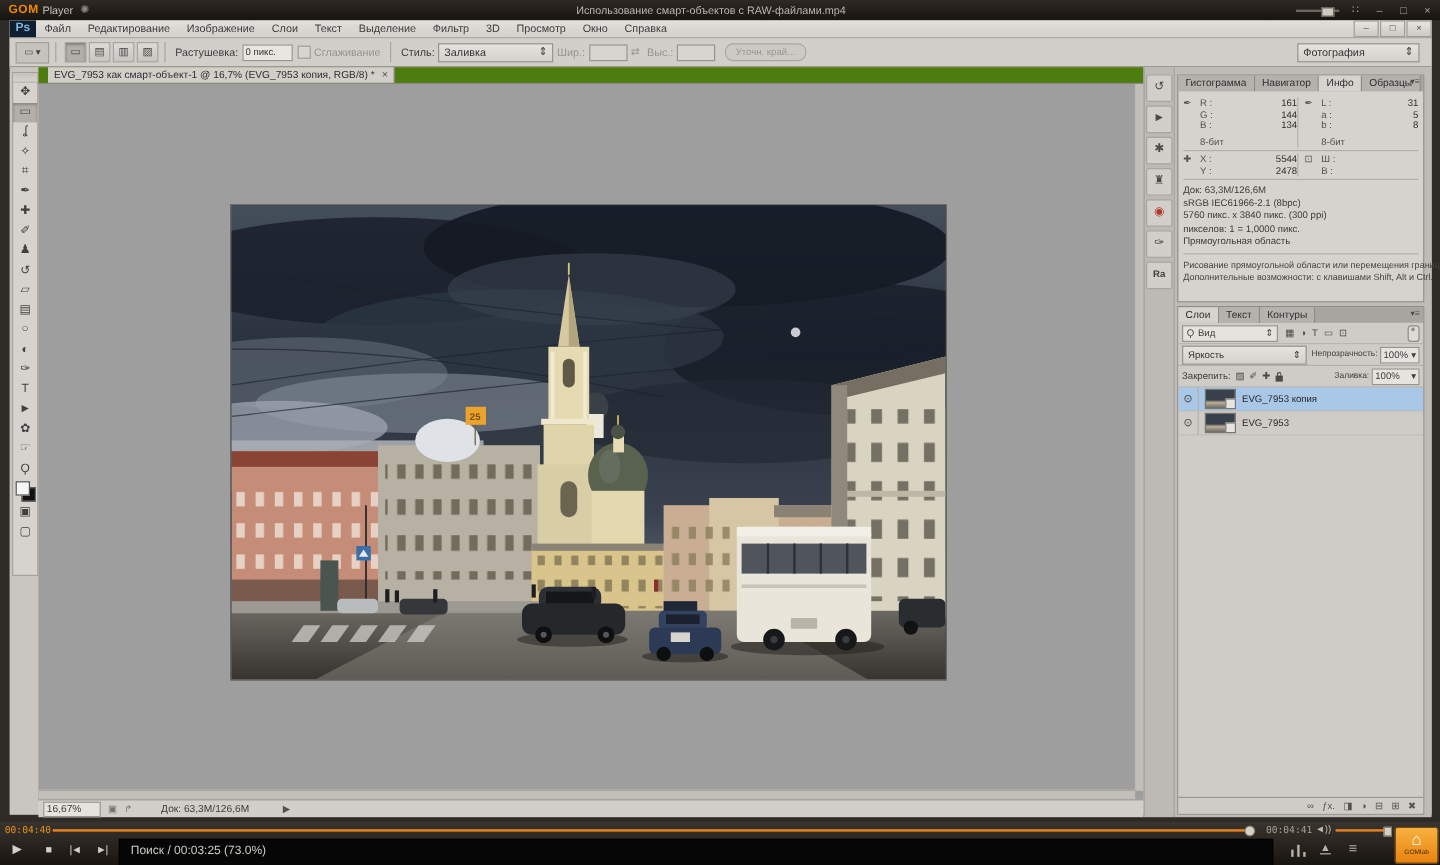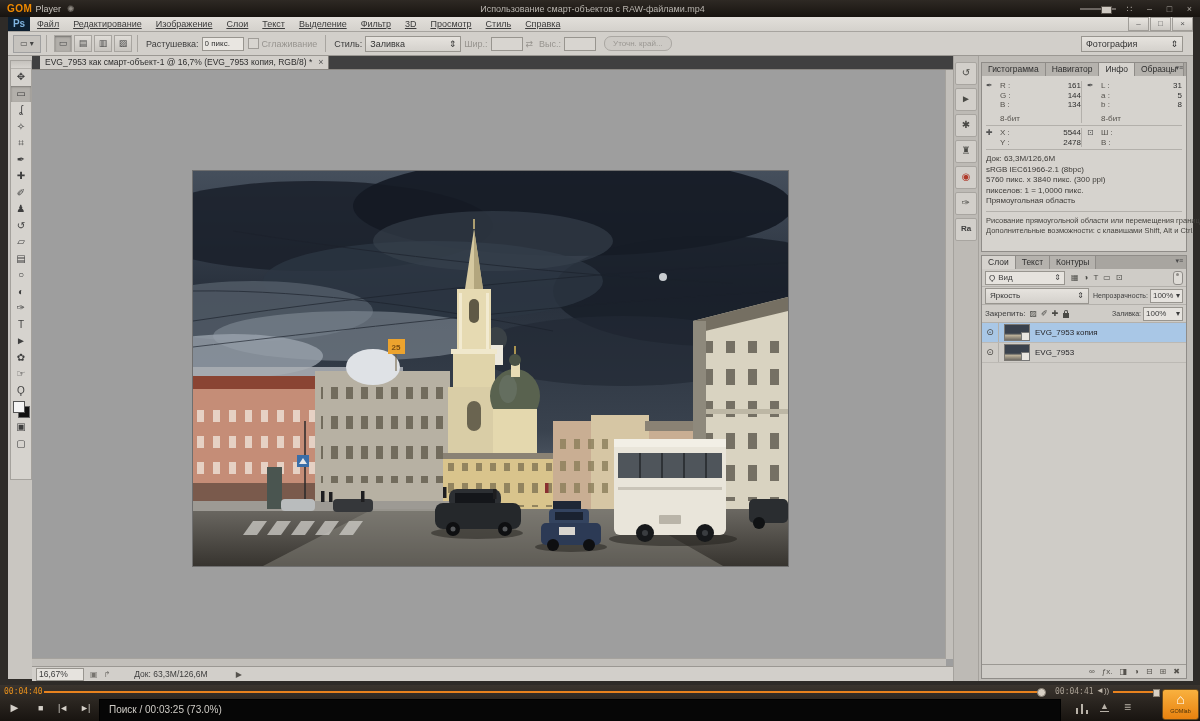--- a/index.html
+++ b/index.html
@@ -15,21 +15,21 @@
   .gtr{position:absolute;right:4px;top:0;height:17px;display:flex;align-items:center;gap:7px;}
   .mini-slider{display:inline-block;width:36px;height:2px;background:#6b6560;position:relative;}
   .mini-slider i{position:absolute;right:4px;top:-2px;width:9px;height:6px;background:#cfc9c1;border:1px solid #57514a;}
   .gbtn{color:#a9a49d;font-size:9px;width:13px;text-align:center;cursor:pointer;}
   
   .video{position:absolute;left:0;top:17px;width:1200px;height:668px;background:#2e2b28;}
   .ps{position:absolute;left:8px;top:0;width:1185px;height:662px;background:#c9c6c1;font-size:9px;color:#3a3a3a;}
   
   .ps-menubar{height:14px;background:linear-gradient(#e2dfda,#d4d1cc);display:flex;align-items:center;border-bottom:1px solid #a7a49f;}
   .ps-logo{width:22px;height:14px;background:#0d1f30;color:#7fb4e0;font-weight:bold;font-size:10px;line-height:14px;text-align:center;}
-  .ps-menu{padding:0 7px;line-height:14px;font-size:9px;color:#3b3b3b;cursor:pointer;text-decoration:underline;}
+  .ps-menu{padding:0 7px;line-height:14px;font-size:9px;color:#3b3b3b;cursor:pointer;}
   .ps-winbtns{margin-left:auto;display:flex;}
   .ps-winbtn{width:19px;height:12px;border:1px solid #a09d98;background:linear-gradient(#e8e5e0,#ccc9c4);
     font-size:8px;line-height:11px;text-align:center;color:#555;margin-left:1px;cursor:pointer;}
   
   .ps-options{height:23px;background:#d2cfca;border-bottom:1px solid #9b9893;display:flex;align-items:center;font-size:9px;}
   .opt-sep{width:1px;height:17px;background:#a8a5a0;margin:0 5px;}
   .tool-preset{width:26px;height:16px;margin-left:5px;border:1px solid #a0a0a0;background:#c6c3be;
     display:flex;align-items:center;justify-content:center;gap:2px;font-size:8px;color:#444;}
   .mode-btn{width:16px;height:15px;border:1px solid #a8a5a0;background:linear-gradient(#dedbd6,#c8c5c0);
     margin-left:2px;font-size:9px;line-height:14px;text-align:center;color:#4a4a4a;cursor:pointer;}
@@ -48,21 +48,21 @@
   .ps-main{display:flex;height:625px;}
   .ps-toolbar{width:20px;margin:4px 0 0 2px;background:#d6d3ce;border:1px solid #a5a29d;height:418px;}
   .tb-grip{height:7px;border-bottom:1px solid #b5b2ad;background:linear-gradient(#c5c2bd,#d6d3ce);}
   .tool{height:16.5px;text-align:center;font-size:10px;line-height:16px;color:#3f3f3f;cursor:pointer;}
   .tool.sel{background:#b2afaa;box-shadow:inset 0 1px 2px rgba(0,0,0,.3);}
   .swatches{height:20px;position:relative;}
   .sw-fg{position:absolute;left:2px;top:2px;width:10px;height:10px;background:#f5f5f5;border:1px solid #555;z-index:2;}
   .sw-bg{position:absolute;left:7px;top:7px;width:10px;height:10px;background:#111;border:1px solid #666;}
   
   .ps-center{flex:1;display:flex;flex-direction:column;min-width:0;}
-  .tab-row{height:13px;background:#404040;border-bottom:1px solid #8a8782;display:flex;}
+  .tab-row{height:13px;background:#4d7c0f;border-bottom:1px solid #8a8782;display:flex;}
   .doc-tab{margin-left:8px;background:#d2cfca;height:13px;line-height:13px;font-size:8.5px;color:#2e2e2e;
     padding:0 5px;display:flex;align-items:center;gap:6px;border-right:1px solid #7f7c78;cursor:pointer;}
   .doc-close{color:#555;font-size:9px;cursor:pointer;}
   .canvas{flex:1;position:relative;background:#9e9e9e;overflow:hidden;}
   .photo-wrap{position:absolute;left:160px;top:100px;width:595px;height:395px;border:1px solid #6f6f6f;background:#333;}
   .vscroll{position:absolute;right:0;top:0;bottom:7px;width:7px;background:#c2bfba;border-left:1px solid #a5a29d;}
   .hscroll{position:absolute;left:0;right:7px;bottom:0;height:7px;background:#c2bfba;border-top:1px solid #a5a29d;}
   .ps-status{height:14px;background:#d2cfca;border-top:1px solid #9b9893;display:flex;align-items:center;font-size:8.5px;color:#3c3c3c;}
   .zoom-field{width:42px;height:11px;border:1px solid #98958f;background:#e6e3de;margin-left:4px;padding:0 2px;line-height:11px;}
   .st-ico{color:#77746f;margin-left:6px;font-size:8px;}
@@ -173,21 +173,21 @@
         <div class="ps-logo">Ps</div>
         <span class="ps-menu">Файл</span>
         <span class="ps-menu">Редактирование</span>
         <span class="ps-menu">Изображение</span>
         <span class="ps-menu">Слои</span>
         <span class="ps-menu">Текст</span>
         <span class="ps-menu">Выделение</span>
         <span class="ps-menu">Фильтр</span>
         <span class="ps-menu">3D</span>
         <span class="ps-menu">Просмотр</span>
-        <span class="ps-menu">Стиль</span>
+        <span class="ps-menu">Окно</span>
         <span class="ps-menu">Справка</span>
         <div class="ps-winbtns">
           <div class="ps-winbtn">–</div>
           <div class="ps-winbtn">□</div>
           <div class="ps-winbtn">×</div>
         </div>
       </div>
 
       <div class="ps-options">
         <div class="tool-preset">

